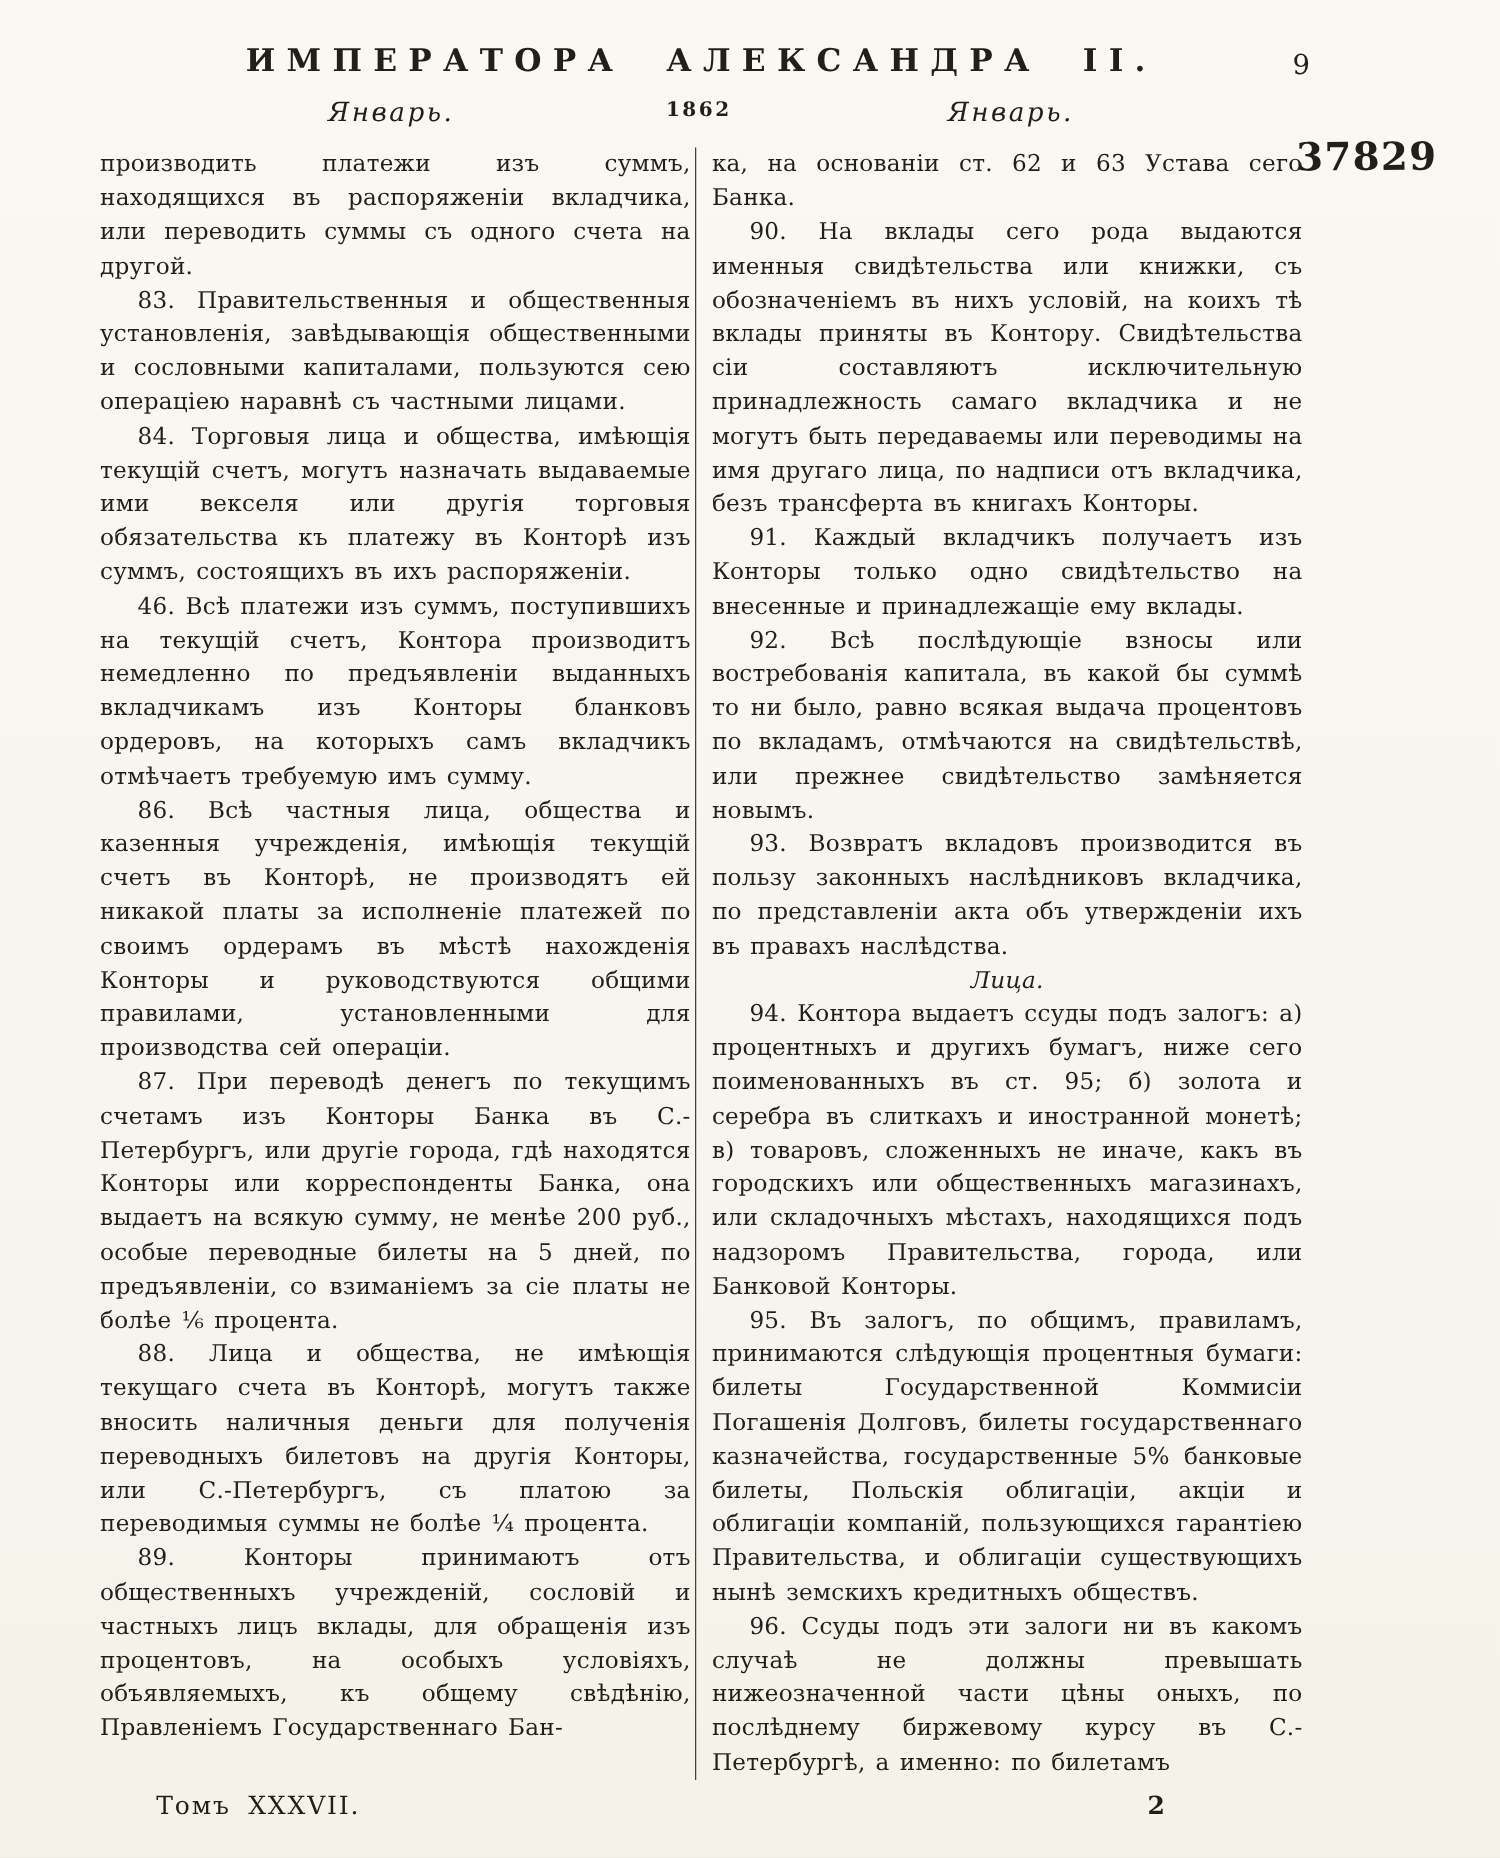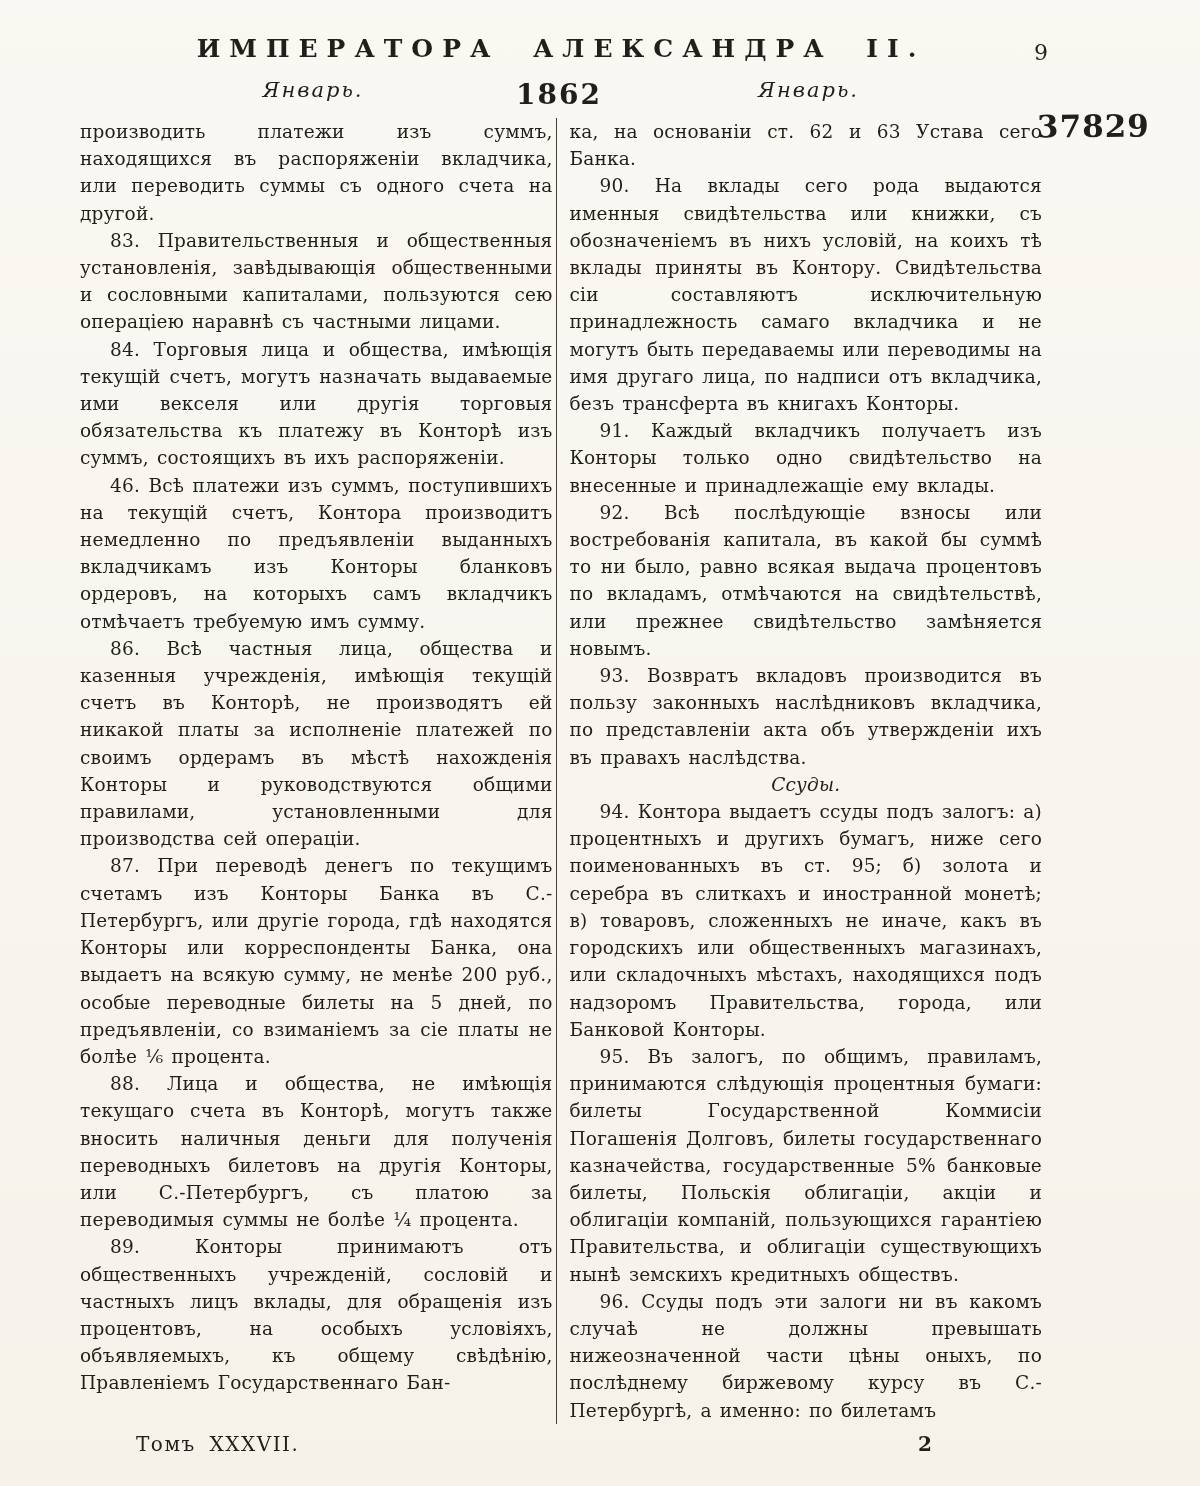--- a/index.html
+++ b/index.html
@@ -28,21 +28,21 @@
     position:absolute;right:-6px;top:6px;
     font-size:22px;
   }
   .dateline{position:relative;height:36px;text-decoration:underline;}
   .month-left{
     position:absolute;left:0;width:466px;text-align:center;
     font-style:italic;font-size:21px;letter-spacing:2px;
   }
   .year{
     position:absolute;left:0;right:4px;text-align:center;
-    font-size:28px;font-weight:bold;letter-spacing:2px;
+    font-size:16px;font-weight:bold;letter-spacing:2px;
   }
   .month-right{
     position:absolute;right:0;width:467px;text-align:center;
     font-style:italic;font-size:21px;letter-spacing:2px;
   }
   .stamp{
     position:absolute;top:108px;right:50px;
     font-size:31px;font-weight:bold;letter-spacing:1px;
     transform:rotate(-0.5deg);
   }
@@ -67,21 +67,21 @@
     font-style:italic;
     text-indent:0;
     word-spacing:3px;
   }
   .footer{
     position:absolute;
     left:80px;right:158px;bottom:24px;
     height:30px;
   }
   .footer-left{
-    position:absolute;left:56px;
+    position:absolute;left:45px;
     font-size:20px;letter-spacing:1.5px;word-spacing:6px;
   }
   .footer-right{
     position:absolute;right:110px;
     font-size:20px;font-weight:bold;
   }
 </style>
 </head>
 <body>
 
@@ -111,21 +111,21 @@
         <p class="para numbered">88. Лица и общества, не имѣющія текущаго счета въ Конторѣ, могутъ также вносить наличныя деньги для полученія переводныхъ билетовъ на другія Конторы, или С.-Петербургъ, съ платою за переводимыя суммы не болѣе ¼ процента.</p>
         <p class="para numbered">89. Конторы принимаютъ отъ общественныхъ учрежденій, сословій и частныхъ лицъ вклады, для обращенія изъ процентовъ, на особыхъ условіяхъ, объявляемыхъ, къ общему свѣдѣнію, Правленіемъ Государственнаго Бан-</p>
       </div>
     <div class="divider"></div>
     <div class="col right" id="col-right">
         <p class="para opening">ка, на основаніи ст. 62 и 63 Устава сего Банка.</p>
         <p class="para numbered">90. На вклады сего рода выдаются именныя свидѣтельства или книжки, съ обозначеніемъ въ нихъ условій, на коихъ тѣ вклады приняты въ Контору. Свидѣтельства сіи составляютъ исключительную принадлежность самаго вкладчика и не могутъ быть передаваемы или переводимы на имя другаго лица, по надписи отъ вкладчика, безъ трансферта въ книгахъ Конторы.</p>
         <p class="para numbered">91. Каждый вкладчикъ получаетъ изъ Конторы только одно свидѣтельство на внесенные и принадлежащіе ему вклады.</p>
         <p class="para numbered">92. Всѣ послѣдующіе взносы или востребованія капитала, въ какой бы суммѣ то ни было, равно всякая выдача процентовъ по вкладамъ, отмѣчаются на свидѣтельствѣ, или прежнее свидѣтельство замѣняется новымъ.</p>
         <p class="para numbered">93. Возвратъ вкладовъ производится въ пользу законныхъ наслѣдниковъ вкладчика, по представленіи акта объ утвержденіи ихъ въ правахъ наслѣдства.</p>
-        <p class="para heading">Ссуды.</p>
+        <p class="para heading">Лица.</p>
         <p class="para numbered">94. Контора выдаетъ ссуды подъ залогъ: а) процентныхъ и другихъ бумагъ, ниже сего поименованныхъ въ ст. 95; б) золота и серебра въ слиткахъ и иностранной монетѣ; в) товаровъ, сложенныхъ не иначе, какъ въ городскихъ или общественныхъ магазинахъ, или складочныхъ мѣстахъ, находящихся подъ надзоромъ Правительства, города, или Банковой Конторы.</p>
         <p class="para numbered">95. Въ залогъ, по общимъ, правиламъ, принимаются слѣдующія процентныя бумаги: билеты Государственной Коммисіи Погашенія Долговъ, билеты государственнаго казначейства, государственные 5% банковые билеты, Польскія облигаціи, акціи и облигаціи компаній, пользующихся гарантіею Правительства, и облигаціи существующихъ нынѣ земскихъ кредитныхъ обществъ.</p>
         <p class="para numbered">96. Ссуды подъ эти залоги ни въ какомъ случаѣ не должны превышать нижеозначенной части цѣны оныхъ, по послѣднему биржевому курсу въ С.-Петербургѣ, а именно: по билетамъ</p>
       </div>
   </div>
 
   <div class="footer">
     <div class="footer-left">Томъ XXXVII.</div>
     <div class="footer-right">2</div>
   </div>

